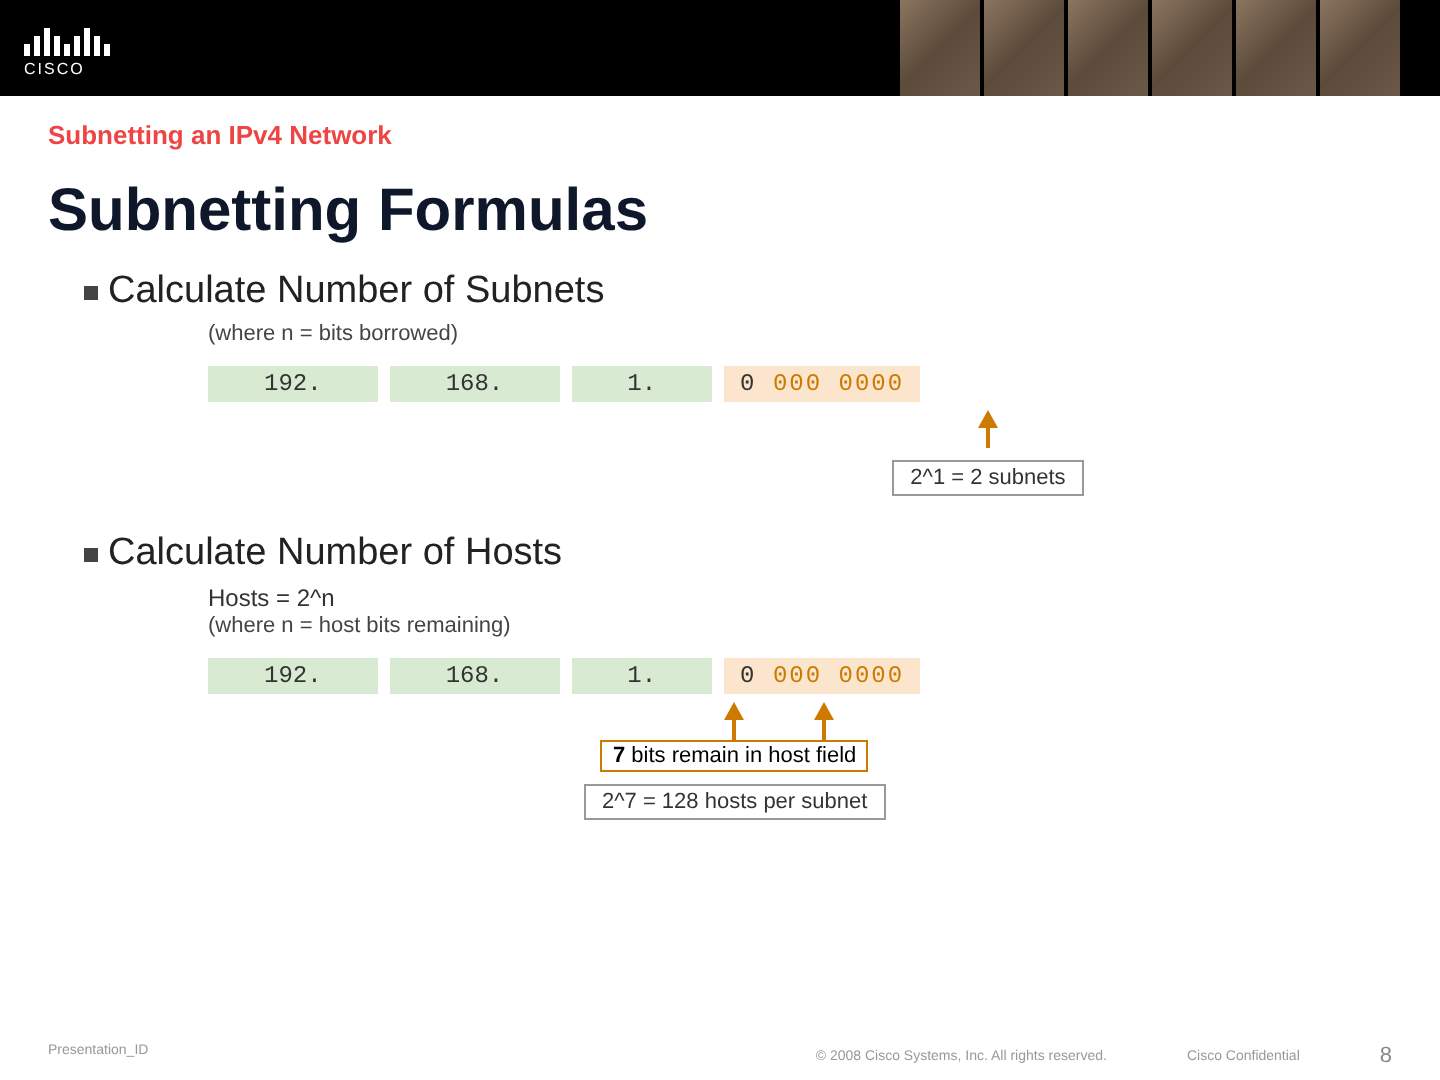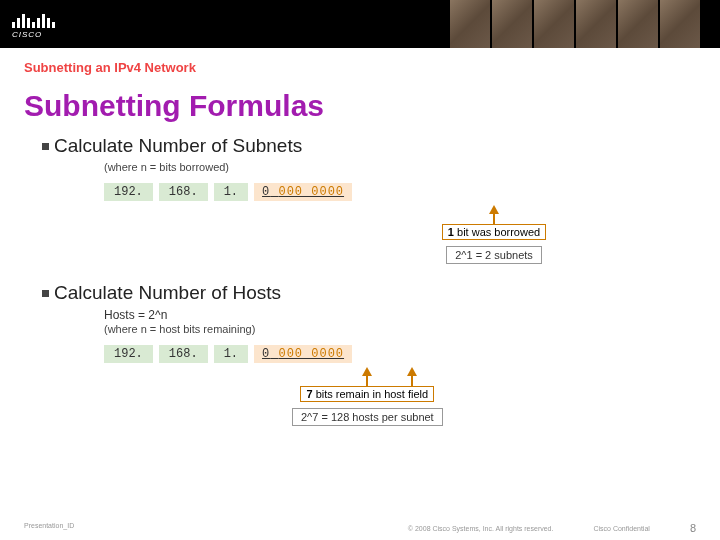--- a/index.html
+++ b/index.html
@@ -11,21 +11,20 @@
     position: relative;
     overflow: hidden;
   }
   .header-bar {
     width: 100%;
     height: 48px;
     background: #000000;
     position: relative;
     display: flex;
     align-items: center;
-    font-style: italic;
   }
   .cisco-logo {
     display: flex;
     flex-direction: column;
     align-items: flex-start;
     margin-left: 12px;
   }
   .cisco-bars {
     display: flex;
     align-items: flex-end;
@@ -61,21 +60,21 @@
   }
   .pretitle {
     font-size: 13px;
     font-weight: bold;
     color: #ef4444;
     margin-bottom: 14px;
   }
   .title {
     font-size: 30px;
     font-weight: bold;
-    color: #a21caf;
+    color: #0f172a;
     margin-bottom: 12px;
   }
   .bullet-row {
     display: flex;
     align-items: center;
     gap: 5px;
     margin-left: 18px;
     margin-bottom: 4px;
   }
   .bullet-row .sq {
@@ -104,29 +103,28 @@
   }
   .addr-row {
     display: flex;
     gap: 6px;
     font-family: "Courier New", monospace;
     font-size: 12px;
     align-items: center;
   }
   .oct {
     background: #d9ead3;
-    padding: 2px 10px;
+    padding: 2px 28px;
     color: #333333;
   }
   .oct-last {
     background: #fce5cd;
     padding: 2px 8px;
     color: #333333;
     letter-spacing: 1px;
-    text-decoration: underline;
   }
   .oct-net {
     color: #333333;
   }
   .oct-host {
     color: #cc7a00;
   }
   .arrow-up {
     width: 0;
     height: 0;
@@ -228,23 +226,20 @@
       <span class="oct">1.</span>
       <span class="oct-last">
         <span class="oct-net">0</span>
         <span class="oct-host">000 0000</span>
       </span>
     </div>
 
     <div style="margin-left:188px" class="anno-col">
       <div class="arrow-up"></div>
       <div class="arrow-stem"></div>
-      <div class="anno-box">
-        <b>1</b><span> bit was borrowed</span>
-      </div>
       <div class="result-box">2^1 = 2 subnets</div>
     </div>
   </div>
 
   <div class="bullet-row sec2">
     <div class="sq"></div>
     <div class="bt">Calculate Number of Hosts</div>
   </div>
 
   <div class="diagram">

